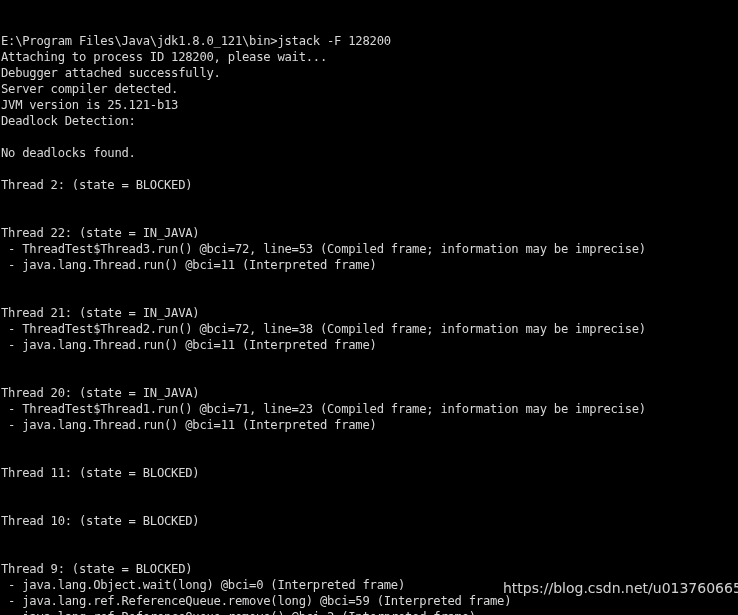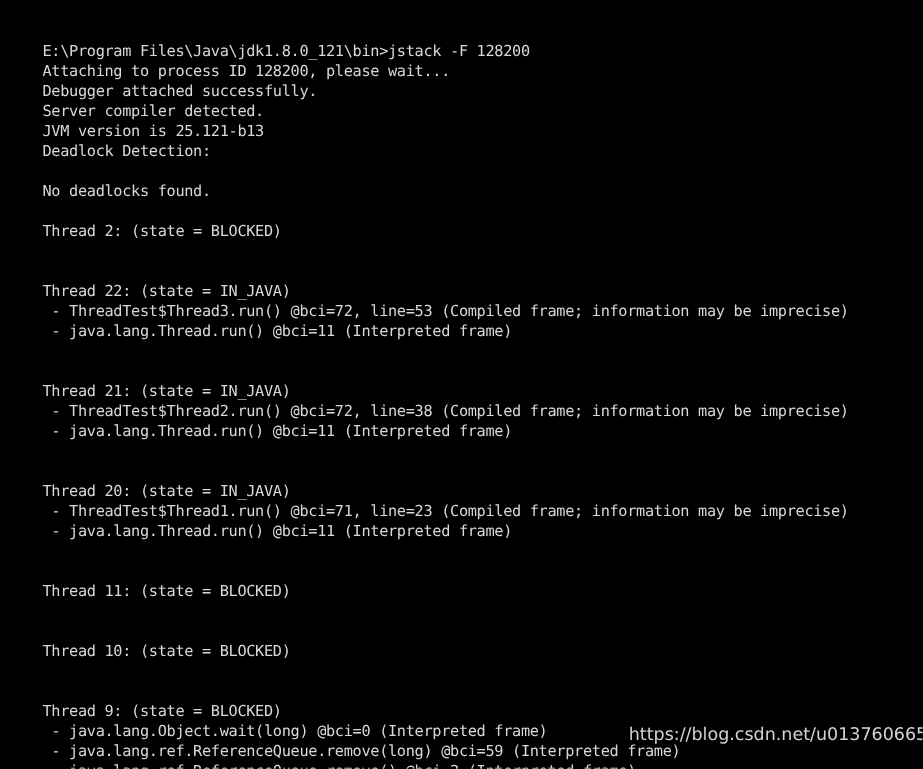--- a/index.html
+++ b/index.html
@@ -28,21 +28,20 @@
     padding: 1px 0 0 1px;
     box-sizing: border-box;
     white-space: pre;
     letter-spacing: -0.25px;
   }
   .line {
     height: 16px;
     white-space: pre;
     color: #d8d8d8;
     font-family: "DejaVu Sans Mono", "Liberation Mono", monospace;
-    padding-left: 33px;
   }
   .line.blank {
     color: transparent;
   }
   #watermark {
     position: absolute;
     left: 503px;
     top: 580px;
     font-family: "DejaVu Sans", "Liberation Sans", sans-serif;
     font-size: 14px;

